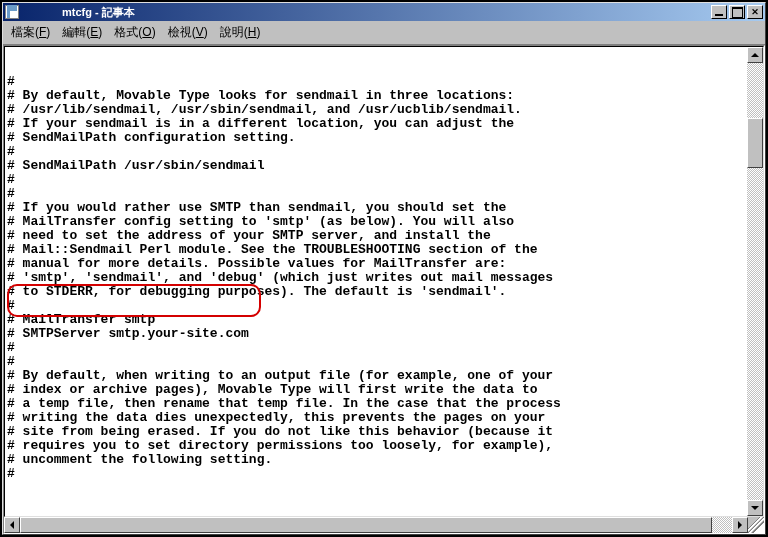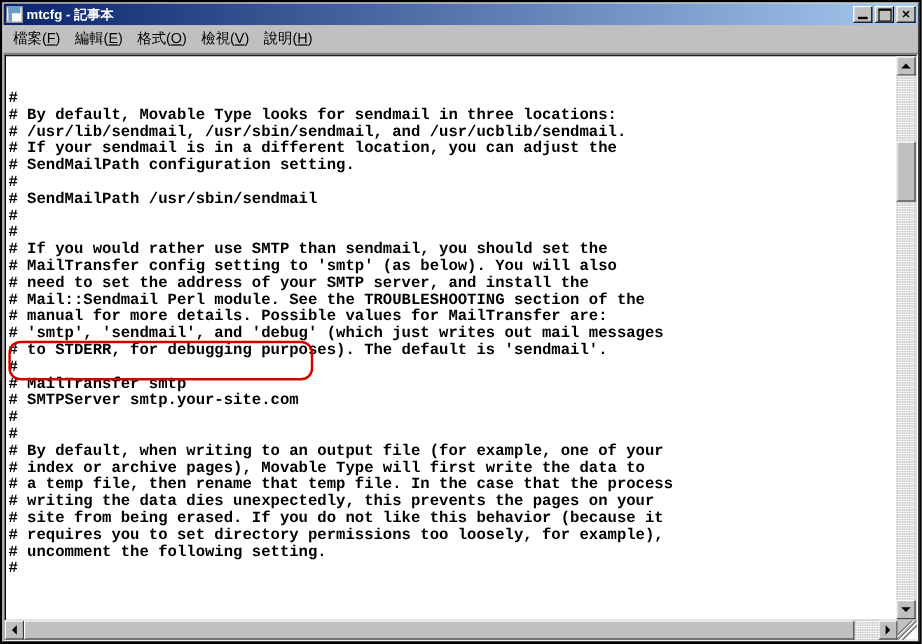--- a/index.html
+++ b/index.html
@@ -25,20 +25,21 @@
 }
 .titlebar {
   background: linear-gradient(to right, #08246b, #a6caf0);
   color: #fff;
   height: 18px;
   display: flex;
   align-items: center;
   padding: 0 2px;
   font-size: 11px;
   font-weight: bold;
+  gap: 40px;
 }
 .titlebar .icon {
   width: 14px; height: 14px;
   background: #fff;
   margin-right: 3px;
   display: inline-flex;
   align-items: flex-end;
   justify-content: center;
   border: 1px solid #808080;
 }

